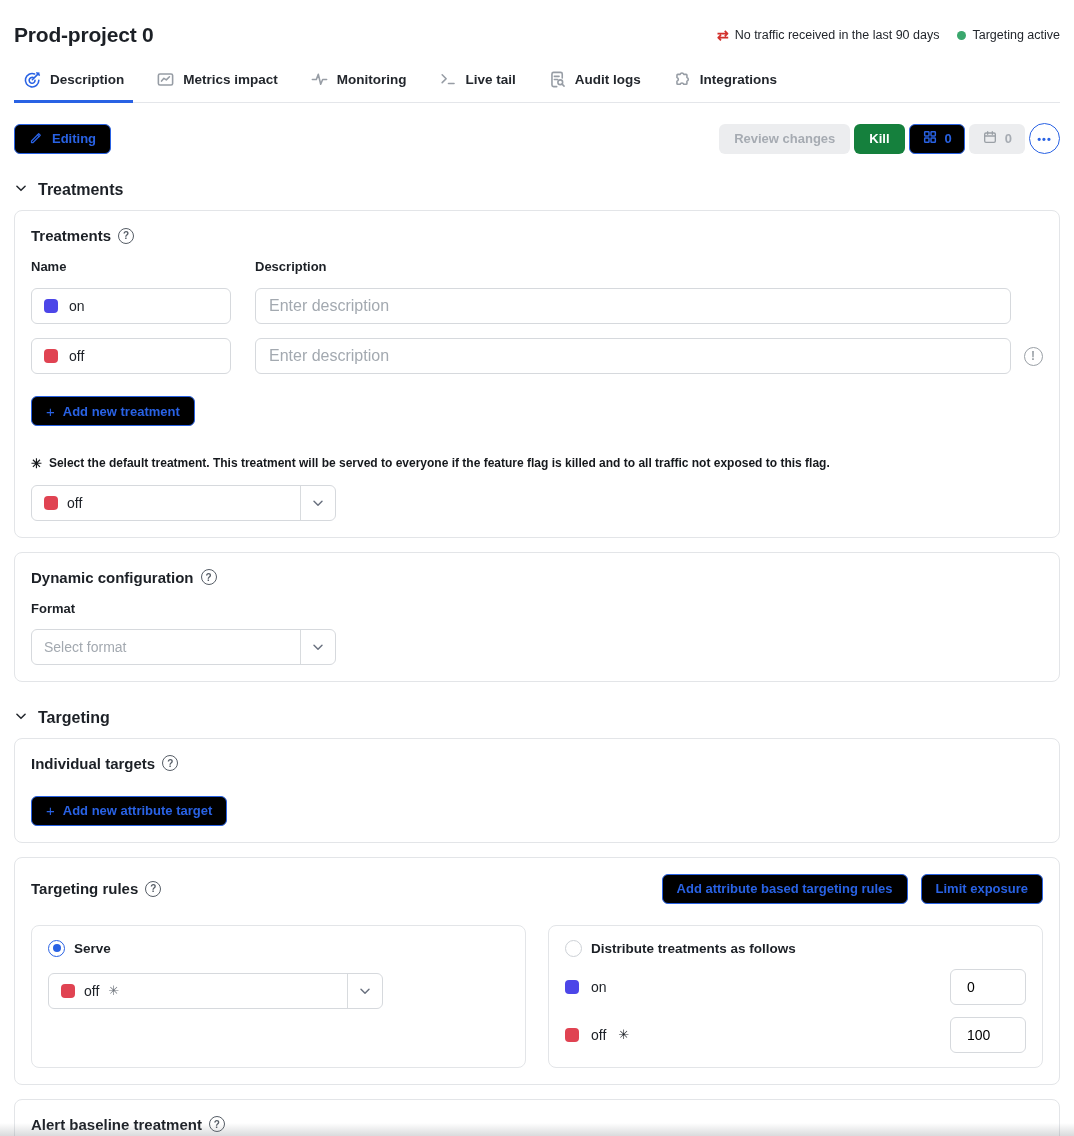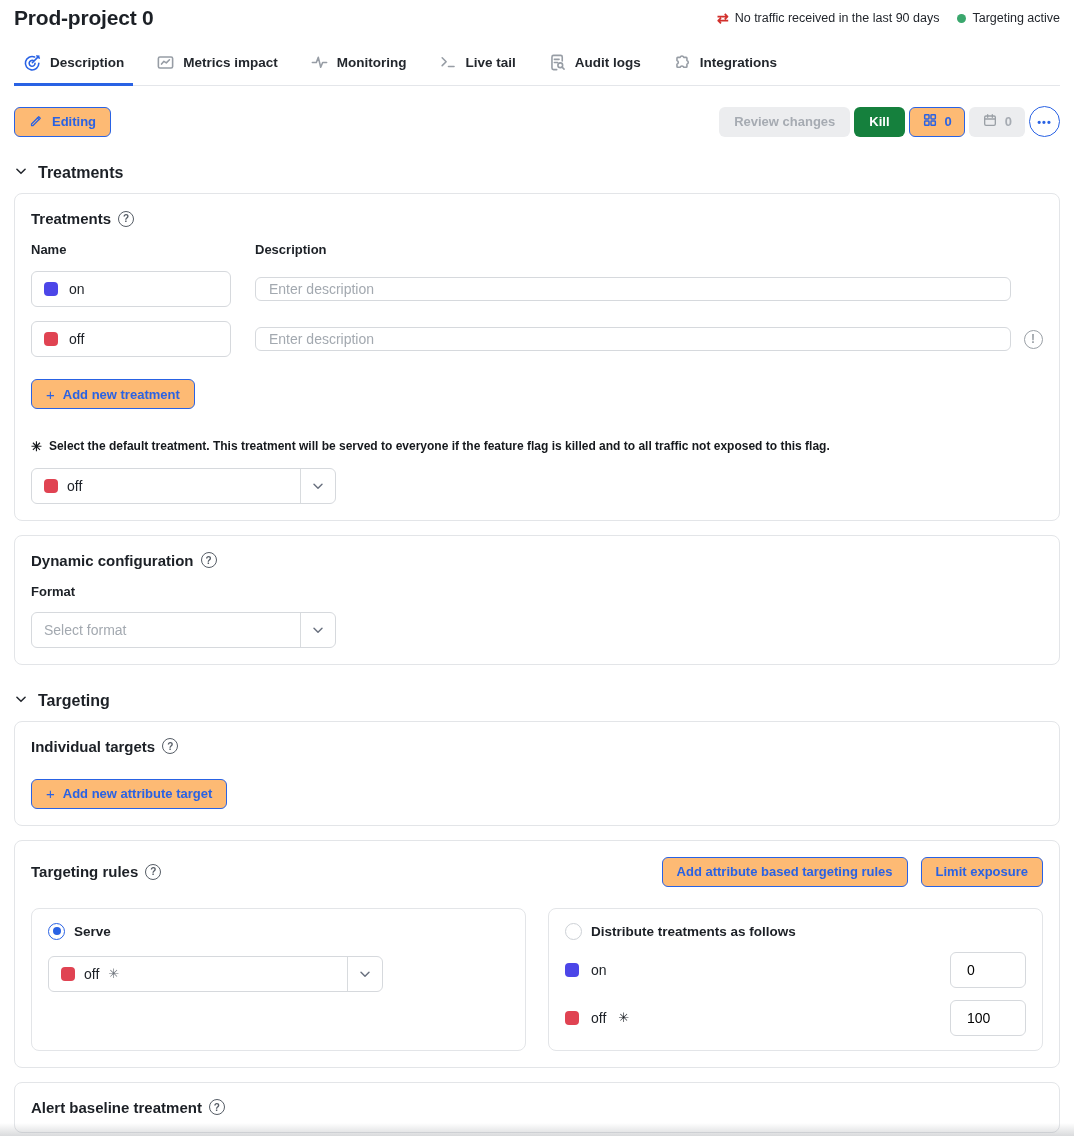--- a/index.html
+++ b/index.html
@@ -7,39 +7,39 @@
   body {
     font-family: "Liberation Sans", sans-serif;
     background: #ffffff;
     color: #1c2026;
     overflow: hidden;
     position: relative;
   }
   .page { padding: 0 14px; }
 
   
-  .header-row { display: flex; justify-content: space-between; align-items: center; padding-top: 6px; text-align: center; }
+  .header-row { display: flex; justify-content: space-between; align-items: center; padding-top: 23px; text-align: center; }
   .page-title { font-size: 21px; font-weight: 700; letter-spacing: -0.2px; }
   .status-area { display: flex; align-items: center; gap: 18px; font-size: 12.5px; color: #23272d; }
   .status-item { display: flex; align-items: center; gap: 6px; }
   .traffic-glyph { color: #d2302c; font-size: 14px; line-height: 1; font-weight: 700; }
   .green-dot { width: 9px; height: 9px; border-radius: 50%; background: #3aa76d; display: inline-block; }
 
   
   .tabs { display: flex; gap: 14px; margin-top: 23px; border-bottom: 1px solid #e4e6ea; }
   .tab { display: flex; align-items: center; gap: 8px; font-size: 13.5px; font-weight: 600;
          color: #23272d; padding: 0 9px 13px 9px; cursor: pointer; position: relative; }
   .tab.active::after { content: ""; position: absolute; left: 0; right: 0; bottom: -1px; height: 3px; background: #2962e4; }
   .tab svg { display: block; }
 
   
   .action-row { display: flex; justify-content: space-between; align-items: center; margin-top: 20px; }
   .btn { display: inline-flex; align-items: center; justify-content: center; gap: 8px; height: 30px;
          padding: 0 14px; border-radius: 6px; font-size: 13px; font-weight: 700; cursor: pointer;
-         border: 1px solid transparent; background: #fdba74; white-space: nowrap; }
+         border: 1px solid transparent; background: #000000; white-space: nowrap; }
   .btn-outline { border-color: #2962e4; color: #2962e4; }
   .btn-disabled { background: #ecedef; color: #a6abb2; font-weight: 600; cursor: default; }
   .btn-danger { background: #15803d; color: #ffffff; }
   .right-actions { display: flex; align-items: center; gap: 4px; }
   .counter-btn { padding: 0 12px; gap: 7px; }
   .more-btn { width: 31px; height: 31px; padding: 0; border-radius: 50%; border: 1px solid #2962e4;
               color: #2962e4; display: inline-flex; align-items: center; justify-content: center;
               font-size: 11px; letter-spacing: 1px; font-weight: 700; cursor: pointer; background:#fff; }
 
   
@@ -53,22 +53,22 @@
   .alert-icon { width: 19px; height: 19px; border-radius: 50%; border: 1.6px solid #9aa0a6; color: #9aa0a6;
                 font-size: 12px; font-weight: 700; display: inline-flex; align-items: center; justify-content: center; }
 
   
   .treat-grid { display: grid; grid-template-columns: 200px 1fr; column-gap: 24px; row-gap: 14px; margin-top: 15px; }
   .col-label { font-size: 13px; font-weight: 700; }
   .name-input { display: flex; align-items: center; gap: 11px; height: 36px; border: 1px solid #d6d9dd;
                 border-radius: 6px; padding: 0 12px; font-size: 14px; background: #fff; }
   .swatch { width: 14px; height: 14px; border-radius: 4px; flex: 0 0 auto; }
   .desc-cell { display: flex; align-items: center; gap: 12px; }
-  .text-input { flex: 1; height: 24px; border: 1px solid #d6d9dd; border-radius: 6px; padding: 0 13px;
-                font-size: 14px; font-family: "Liberation Sans", sans-serif; color: #1c2026; outline: none; }
+  .text-input { flex: 1; height: 36px; border: 1px solid #d6d9dd; border-radius: 6px; padding: 0 13px;
+                font-size: 16px; font-family: "Liberation Sans", sans-serif; color: #1c2026; outline: none; }
   .text-input::placeholder { color: #a3a9b0; }
   .icon-slot { width: 20px; flex: 0 0 auto; display: flex; justify-content: center; }
 
   .add-btn { margin-top: 22px; }
   .plus-glyph { font-size: 15px; font-weight: 400; line-height: 1; }
 
   .default-note { display: flex; align-items: flex-start; gap: 7px; margin-top: 30px;
                   font-size: 12px; font-weight: 600; color: #16191d; }
   .star-glyph { font-size: 13px; line-height: 1.2; }
 

